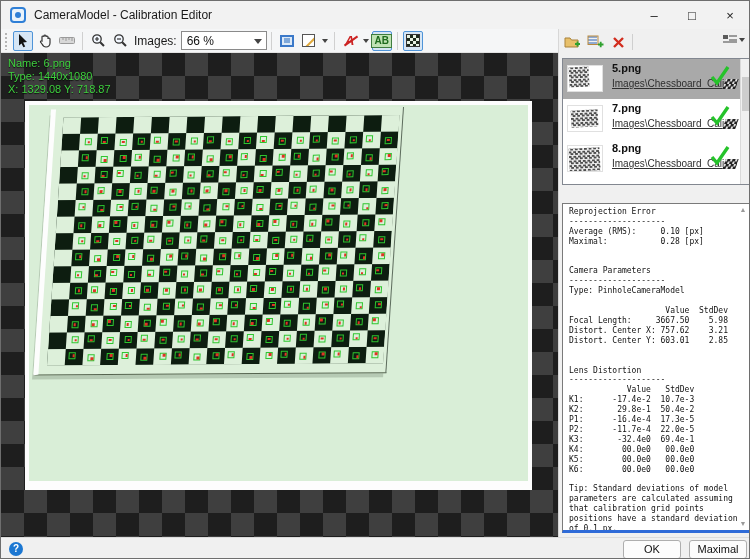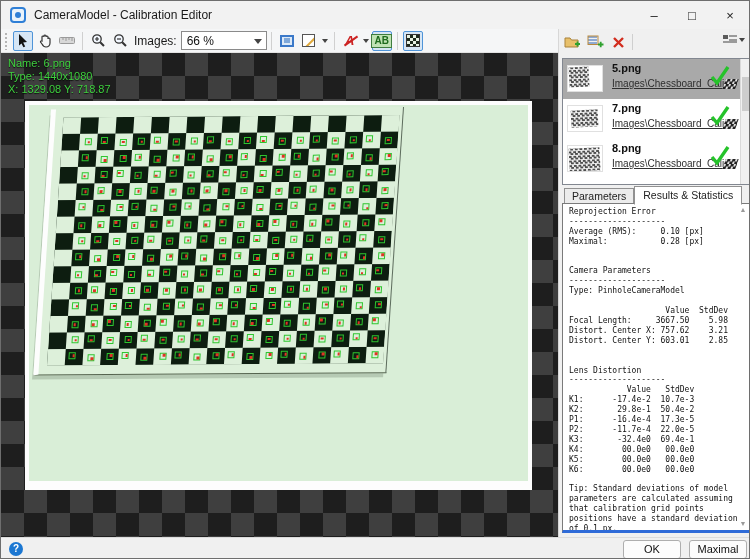--- a/index.html
+++ b/index.html
@@ -1051,24 +1051,20 @@
       <div class="item">
 
         <div class="iname">4.png</div>
 
       </div>
       <div class="list-scroll">
         <div class="list-thumbpiece"></div>
       </div>
     </div>
 
-    <div class="tabs">
-      <div class="tab">Parameters</div>
-      <div class="tab active">Results &amp; Statistics</div>
-    </div>
 
     <div class="textbox">
       <pre>Reprojection Error
 --------------------
 Average (RMS):     0.10 [px]
 Maximal:           0.28 [px]
 
 
 Camera Parameters
 --------------------

